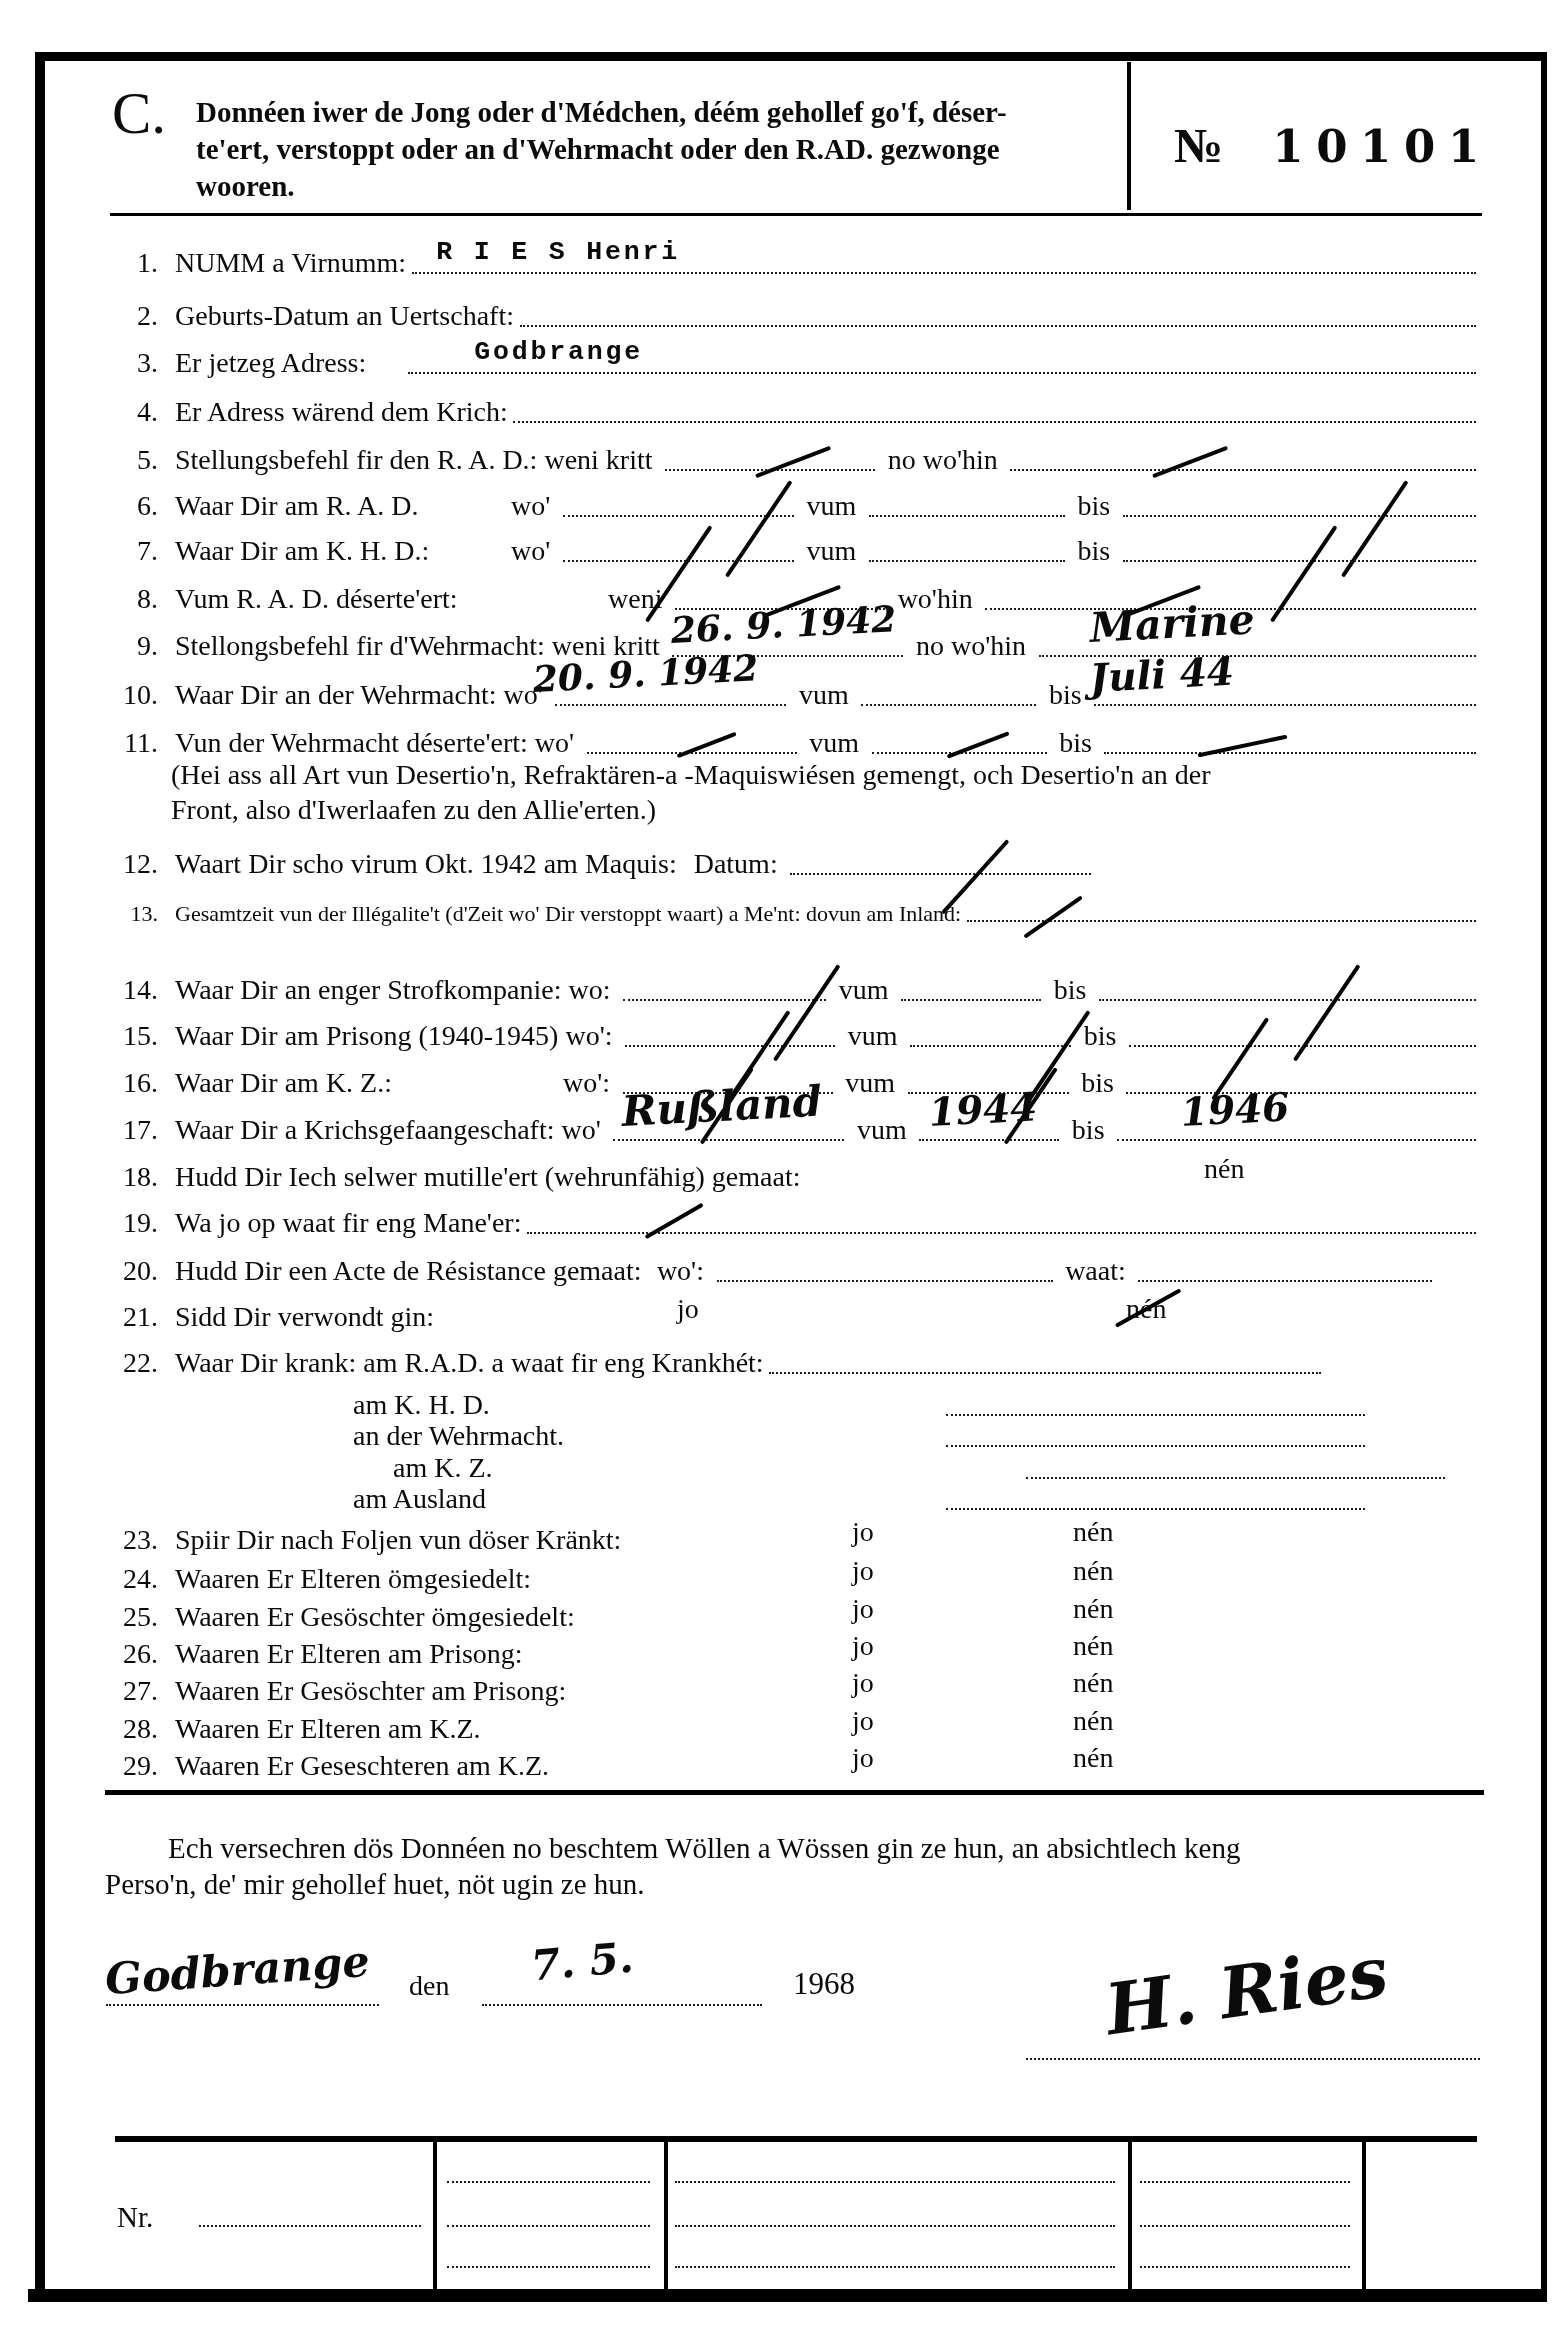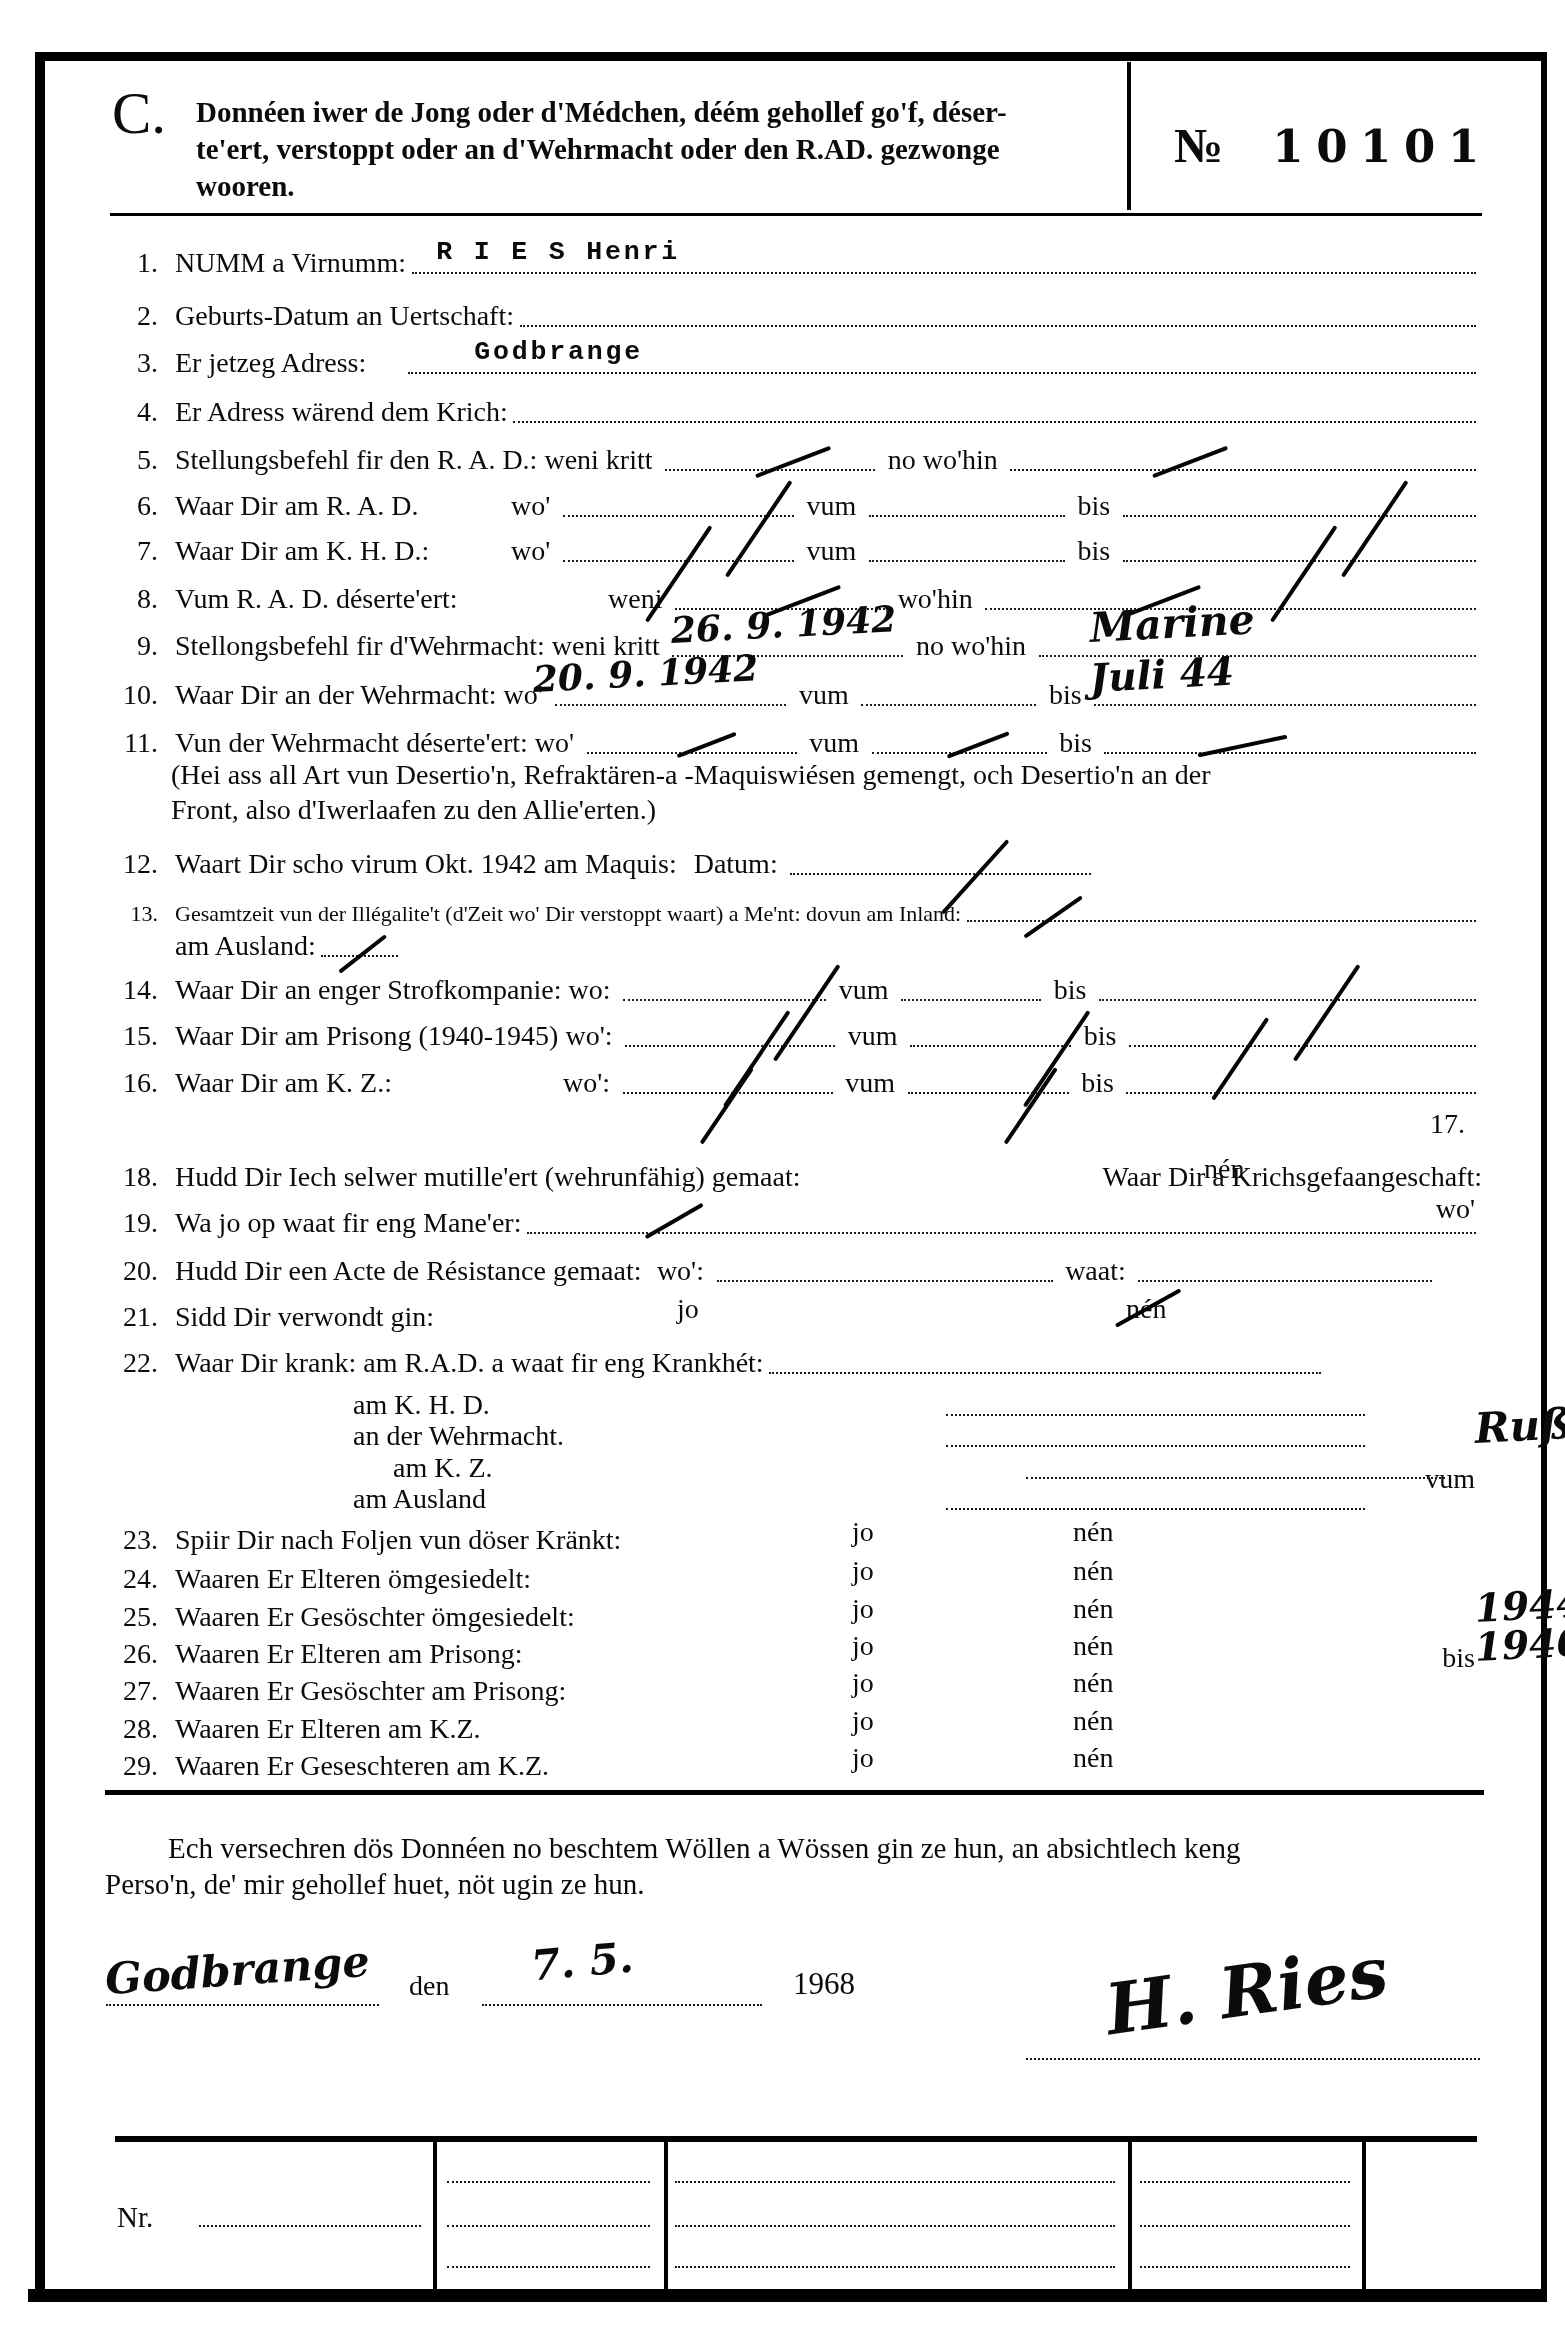--- a/index.html
+++ b/index.html
@@ -211,28 +211,20 @@
     <span class="sp"></span>
   </div>
 
   <div class="row" style="top:889px;font-size:22px;">
     <span class="num">13.</span>
     <span class="lbl">Gesamtzeit vun der Illégalite't (d'Zeit wo' Dir verstoppt waart) a Me'nt: dovun am Inland:</span>
     <span class="dots">
         <span class="stroke dash" style="left:10%;width:70px;transform:rotate(-35deg);bottom:1.4px;"></span>
       </span>
   </div>
-  <div class="row" style="top:924px;">
-    <span class="num"></span>
-    <span class="lbl">am Ausland:</span>
-    <span class="dots fx" style="flex-basis:77px;">
-        <span class="stroke dash" style="left:15%;width:59px;transform:rotate(-38deg);bottom:0;"></span>
-      </span>
-    <span class="sp"></span>
-  </div>
 
   <div class="row" style="top:968px;">
     <span class="num">14.</span>
     <span class="lbl">Waar Dir an enger Strofkompanie:</span>
     <span class="fl">wo:</span>
     <span class="dots fx" style="flex-basis:203px;">
         <span class="stroke steep" style="left:62%;"></span>
       </span>
     <span class="fl">vum</span>
     <span class="dots fx" style="flex-basis:140px;"></span>
@@ -267,21 +259,21 @@
         <span class="stroke steep" style="left:28%;width:91px;"></span>
       </span>
     <span class="fl">vum</span>
     <span class="dots fx" style="flex-basis:161px;">
         <span class="stroke steep" style="left:48%;width:91px;"></span>
       </span>
     <span class="fl">bis</span>
     <span class="dots"></span>
   </div>
 
-  <div class="row" style="top:1108px;flex-direction:column;">
+  <div class="row" style="top:1108px;">
     <span class="num">17.</span>
     <span class="lbl">Waar Dir a Krichsgefaangeschaft:</span>
     <span class="fl">wo'</span>
     <span class="dots fx" style="flex-basis:231px;">
         <span class="hw" style="left:4%;bottom:2.8px;font-size:42px;">Rußland</span>
       </span>
     <span class="fl">vum</span>
     <span class="dots fx" style="flex-basis:140px;">
         <span class="hw" style="left:8%;bottom:4.2px;font-size:39px;">1944</span>
       </span>

